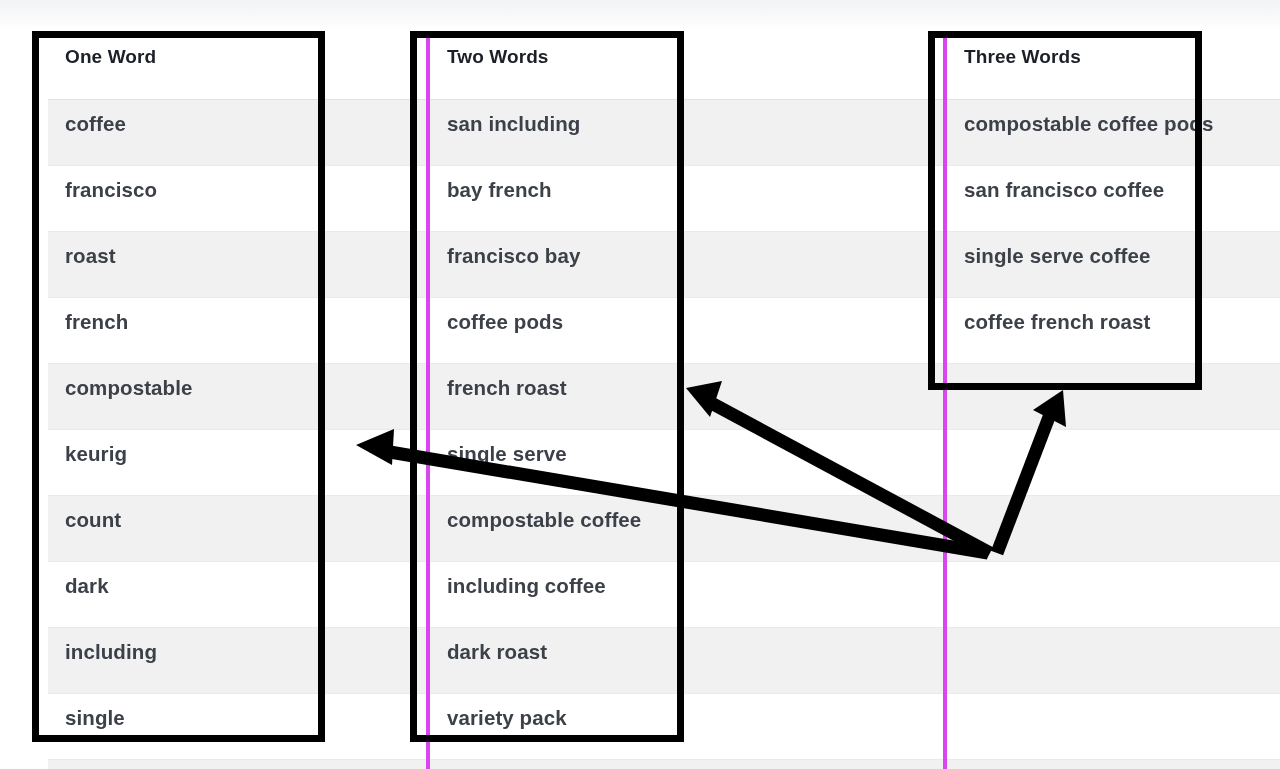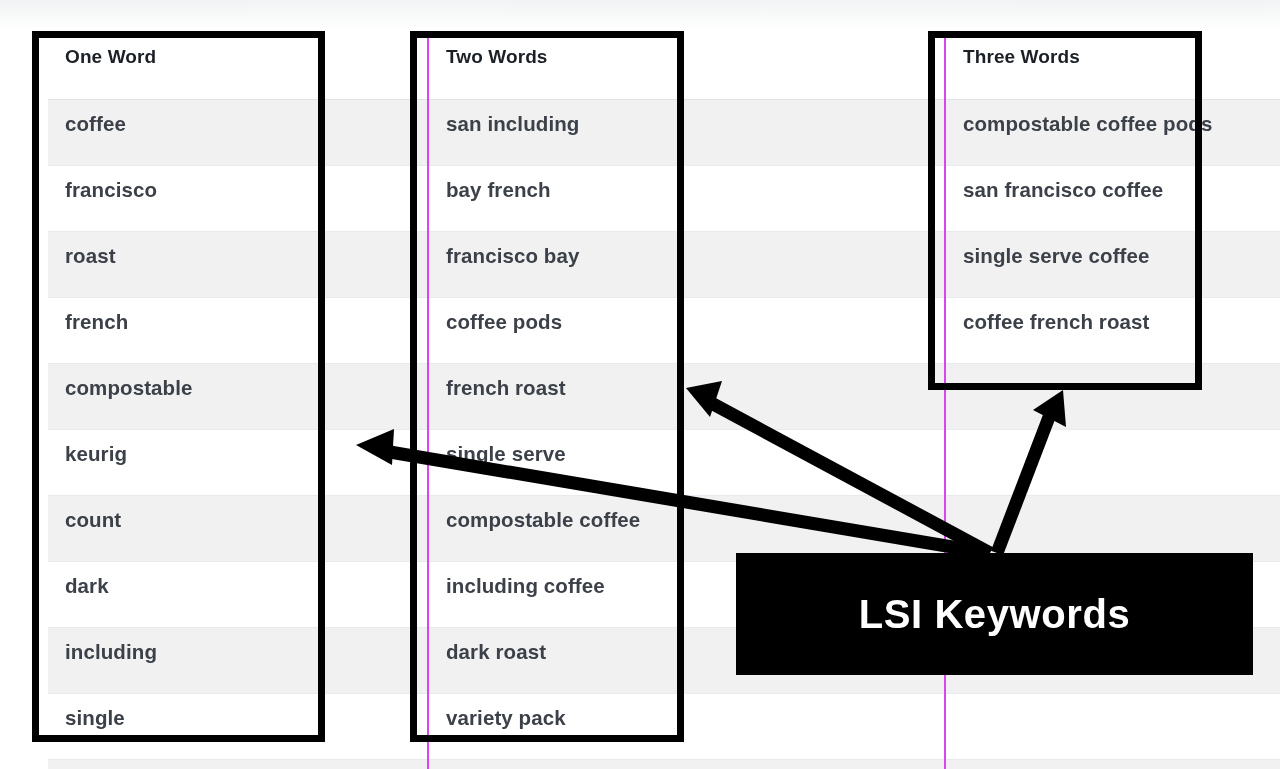--- a/index.html
+++ b/index.html
@@ -42,21 +42,21 @@
   #kw-table col.c1 { width: 380px; }
   #kw-table col.c2 { width: 517px; }
   #kw-table col.c3 { width: 403px; }
 
   #kw-table th,
   #kw-table td {
     height: 66px;
     padding: 0 0 16px 17px;
     text-align: left;
     vertical-align: middle;
-    border-right: 2px solid #d946ef;
+    border-right: 4px solid #d946ef;
     border-bottom: 1px solid #e8eaed;
     white-space: nowrap;
   }
 
   #kw-table thead th {
     height: 68px;
     background: #ffffff;
     color: #1b1f26;
     font-size: 19px;
     font-weight: bold;
@@ -206,17 +206,14 @@
       <line x1="990" y1="553" x2="702" y2="398" stroke="#000000" stroke-width="13" stroke-linecap="butt"></line>
       <polygon points="686,388 722,381 710,417" fill="#000000"></polygon>
     </g>
 
     <g>
       <line x1="997" y1="553" x2="1054" y2="404" stroke="#000000" stroke-width="13" stroke-linecap="butt"></line>
       <polygon points="1063,390 1066,427 1033,410" fill="#000000"></polygon>
     </g>
   </svg>
 
-  <div id="lsi-label">
-    <span>LSI Keywords</span>
-  </div>
 
 </div>
 
 </body></html>

